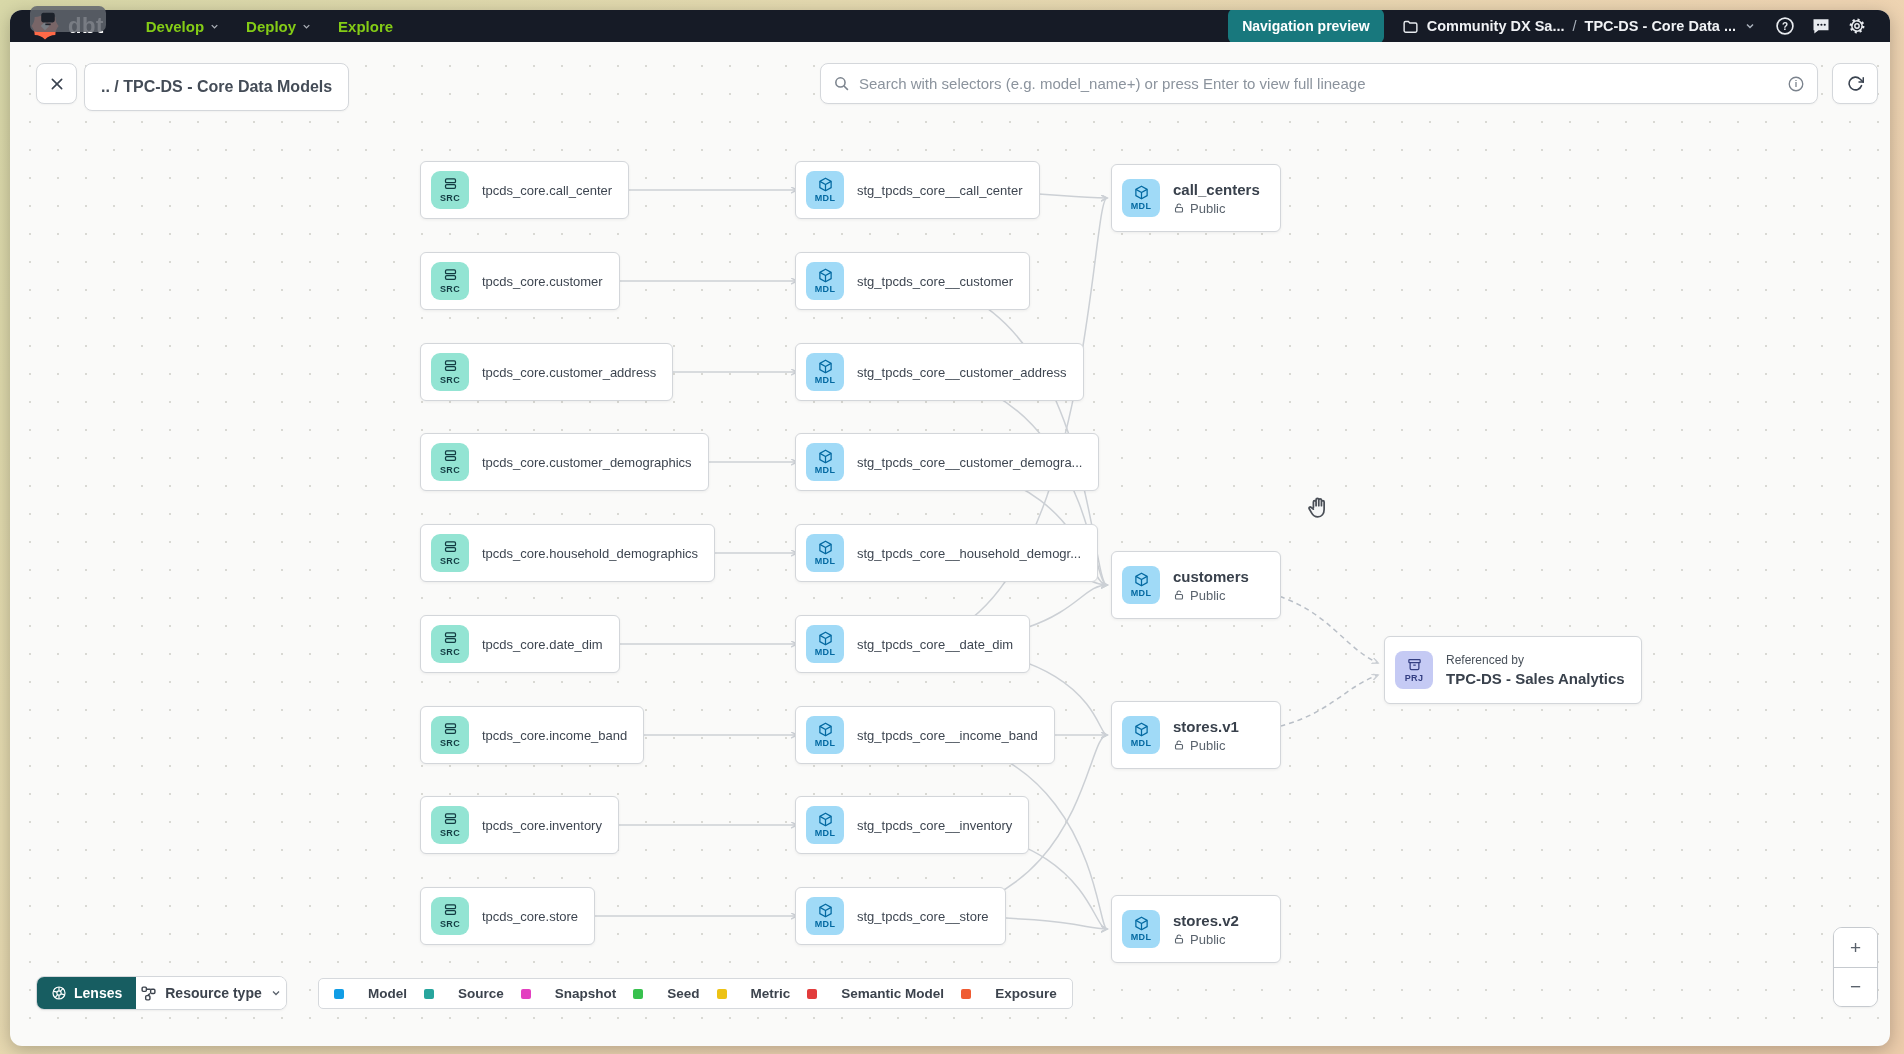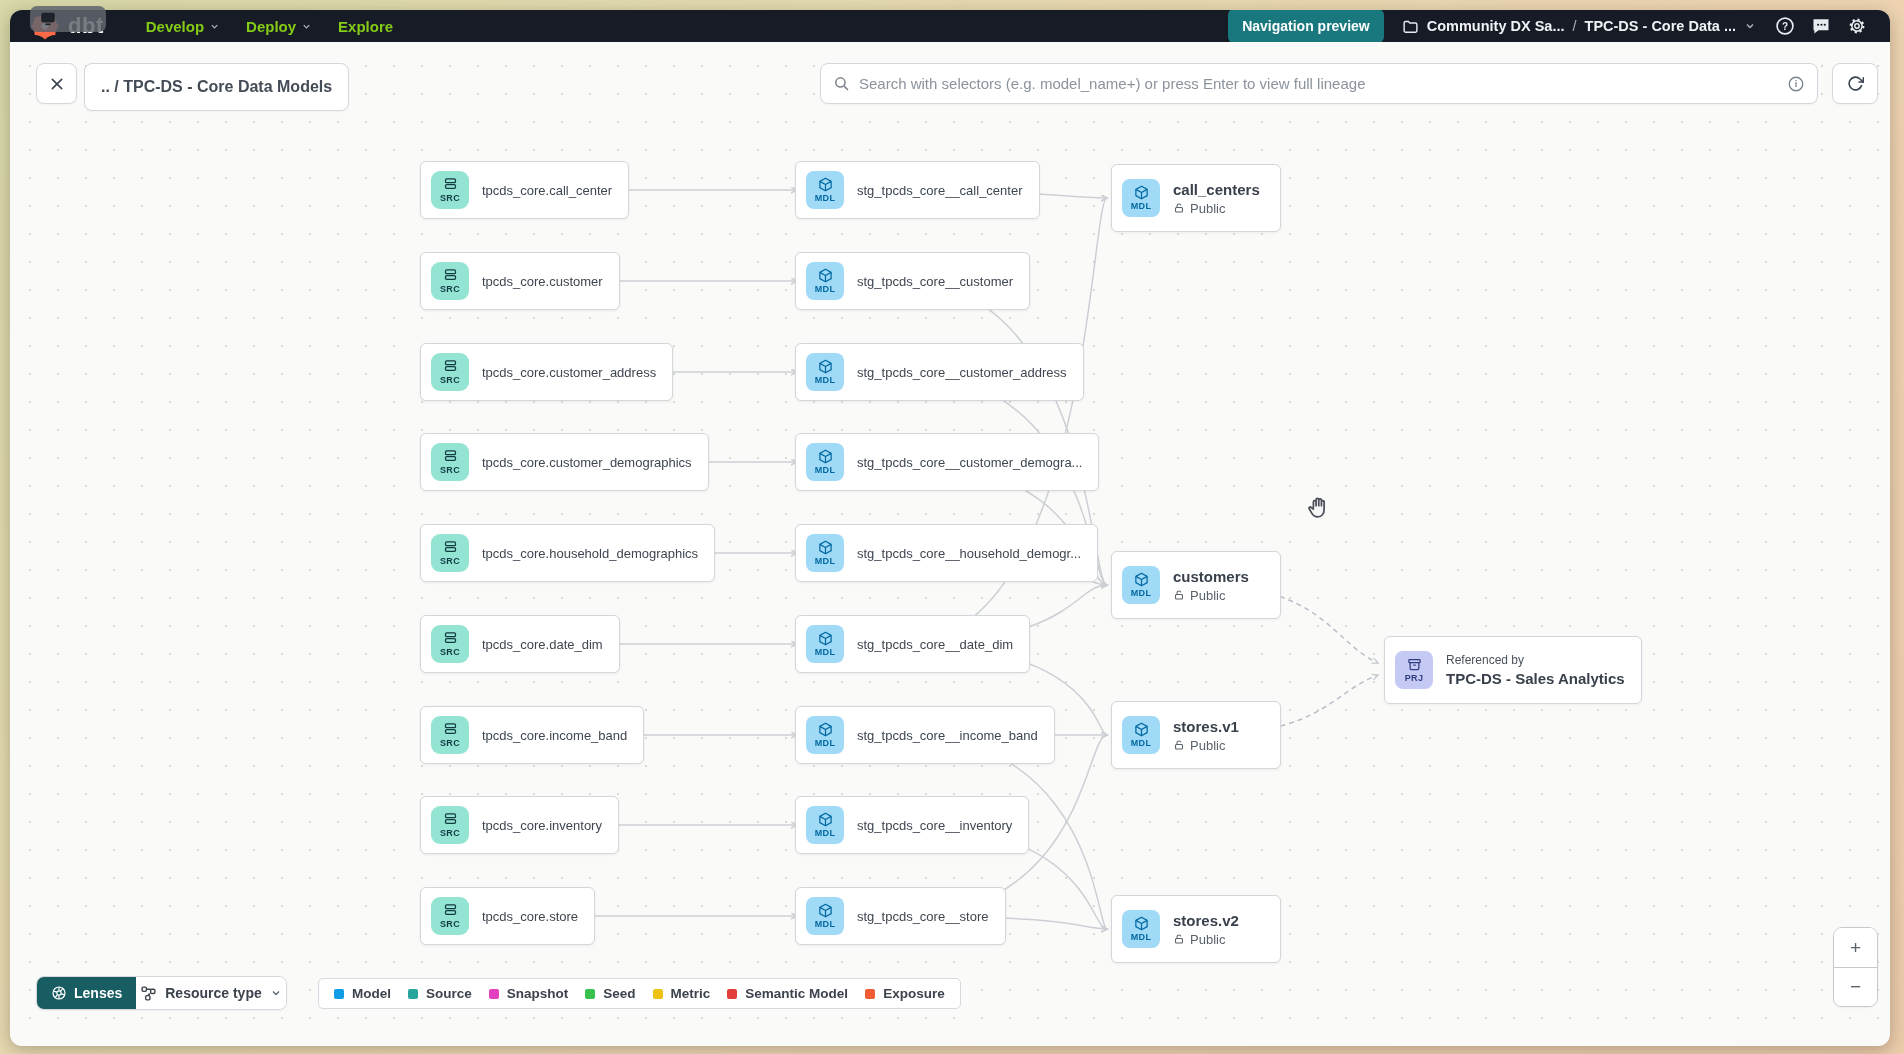--- a/index.html
+++ b/index.html
@@ -87,21 +87,21 @@
   
   .footer-group { position:absolute; left:26px; top:934px; height:34px; display:flex; z-index:6;
     border:1px solid #d4d7db; border-radius:8px; overflow:hidden; background:#fff;
     box-shadow:0 1px 2px rgba(0,0,0,.05); }
   .lenses-btn { display:flex; align-items:center; gap:7px; color:#fff; font-size:14px;
     font-weight:bold; padding:0 14px; cursor:pointer; }
   .restype-btn { display:flex; align-items:center; gap:8px; color:#3c434d; font-size:14px;
     font-weight:bold; padding:0 4px; cursor:pointer; background:#fff; }
   .legend { position:absolute; left:308px; top:936px; height:31px; display:flex; align-items:center;
     gap:17px; background:#fff; border:1px solid #d6d9dd; border-radius:5px; padding:0 15px; z-index:6; }
-  .legend-item { display:flex; align-items:center; gap:8px; font-size:13.5px; font-weight:bold; color:#3c434d; }
+  .legend-item { display:flex; align-items:center; gap:24px; font-size:13.5px; font-weight:bold; color:#3c434d; }
   .legend-sq { width:10px; height:10px; border-radius:2px; }
   
   .zoom-panel { position:absolute; left:1823px; top:885px; width:45px; border:1px solid #c6cacf;
     border-radius:9px; background:#fff; z-index:6; overflow:hidden; box-shadow:0 1px 2px rgba(0,0,0,.05); }
   .zoom-btn { width:100%; height:39px; display:flex; align-items:center; justify-content:center;
     font-size:19px; color:#5a626c; cursor:pointer; background:#fff; }
   .zoom-btn + .zoom-btn { border-top:1px solid #c6cacf; }
   
   .cursor { position:absolute; left:1295px; top:452px; z-index:50; pointer-events:none; }
 </style>

